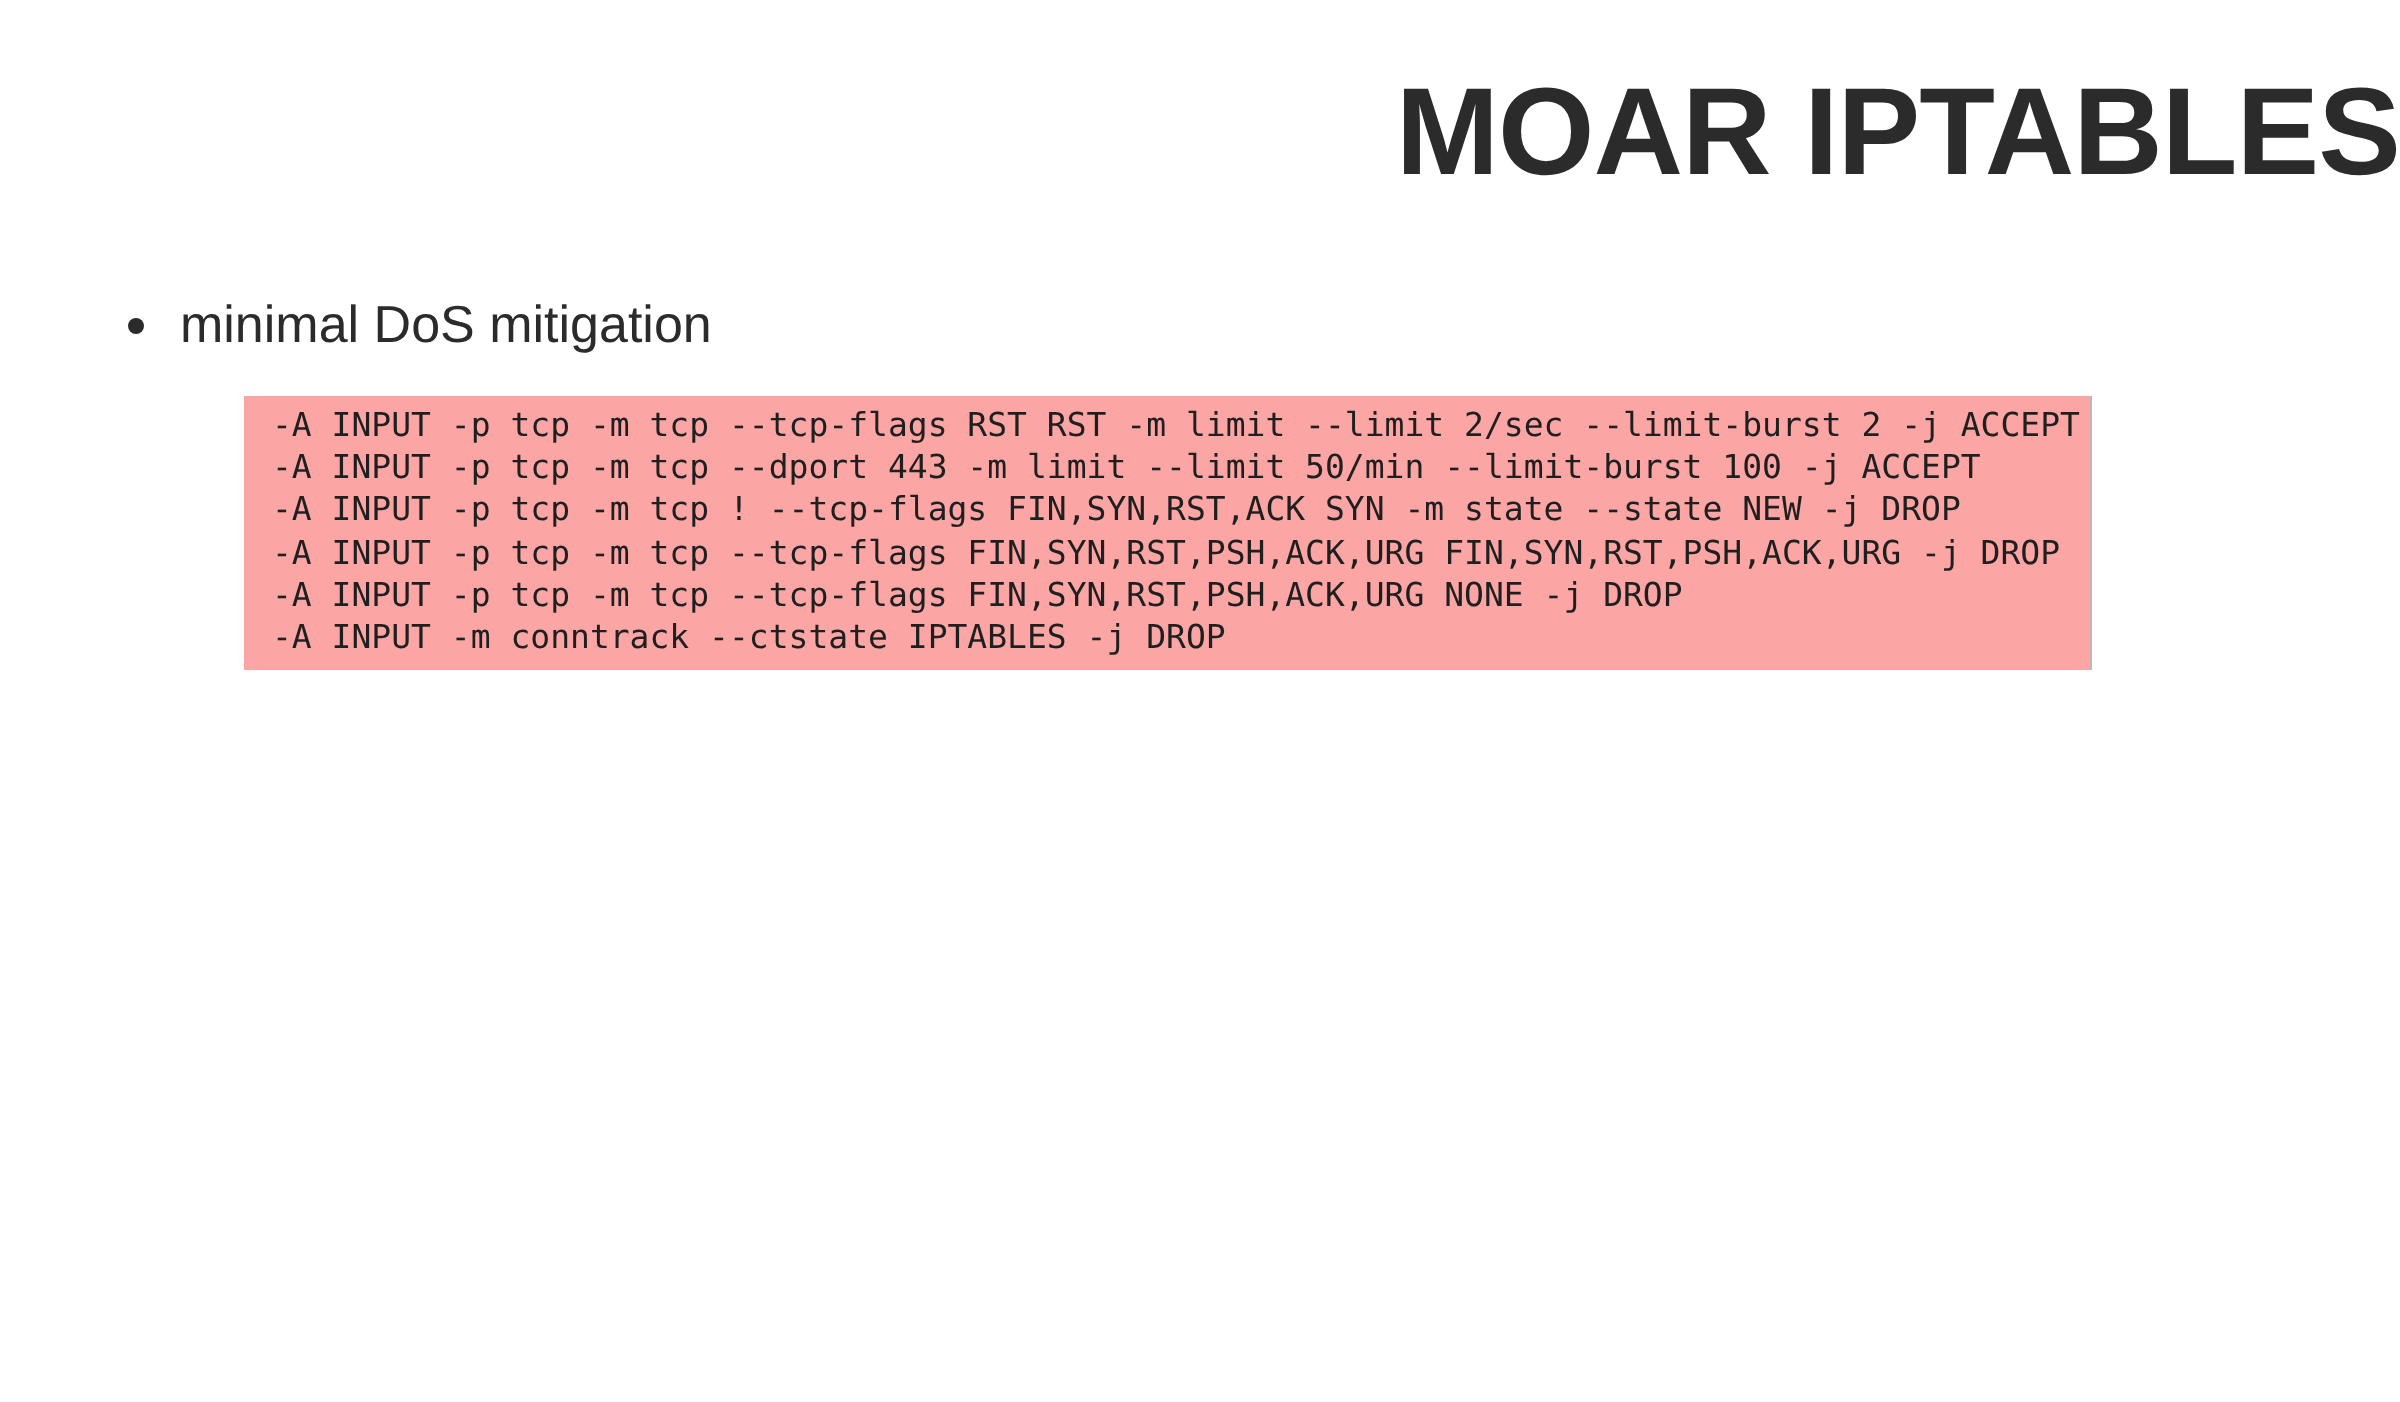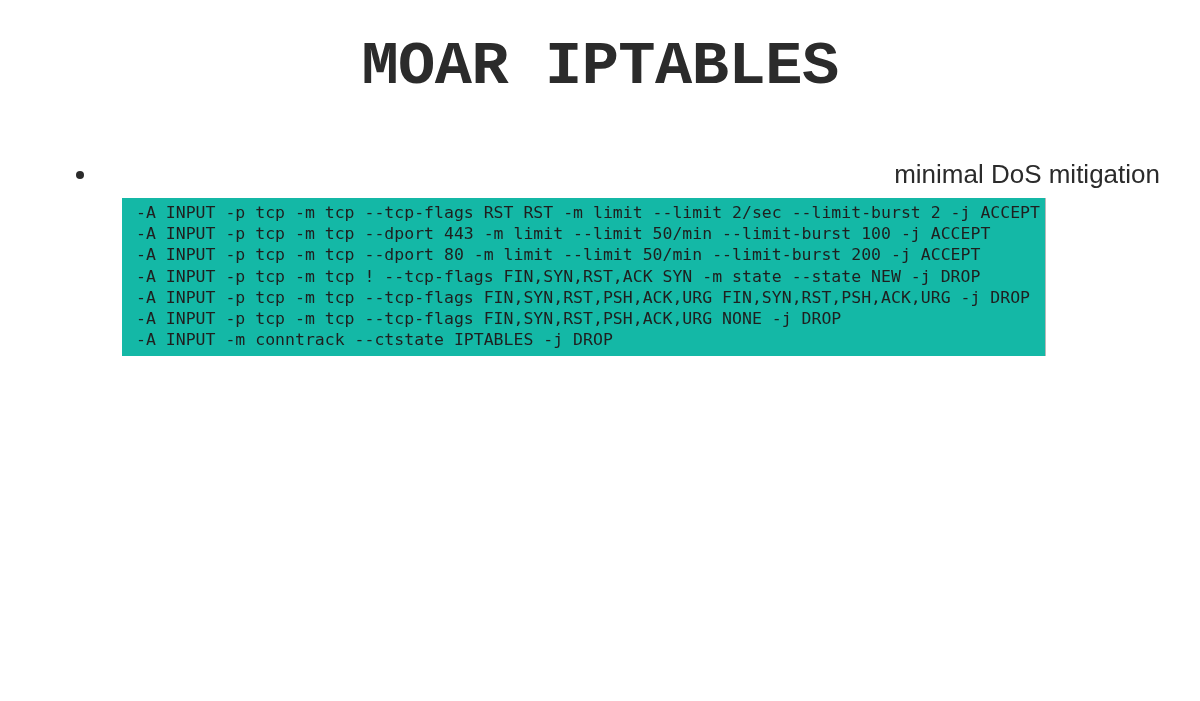--- a/index.html
+++ b/index.html
@@ -18,37 +18,35 @@
     position: relative;
     width: 1200px;
     height: 701px;
     background: #ffffff;
   }
   .slide-title {
     position: absolute;
     top: 34px;
     left: 0;
     width: 1200px;
-    text-align: center;
+    text-align: right;
     font-size: 62px;
     font-weight: bold;
     letter-spacing: -0.5px;
     color: #2b2b2b;
     line-height: 1.05;
-    font-family: Liberation Mono, monospace;
   }
   .bullet-list {
     position: absolute;
     top: 142px;
     left: 44px;
     width: 1100px;
-    margin: 16px;
+    margin: 4px;
     padding: 0;
     list-style: none;
-    text-align: right;
   }
   .bullet-item {
     position: relative;
     padding-left: 42px;
     font-size: 26px;
     color: #2b2b2b;
     line-height: 1.25;
   }
   .bullet-item .dot {
     position: absolute;
@@ -59,21 +57,21 @@
     background: #2b2b2b;
     border-radius: 50%;
     display: block;
   }
   .code-box {
     position: absolute;
     top: 198px;
     left: 122px;
     width: 924px;
     padding: 4px 0 6px 14px;
-    background: #14b8a6;
+    background: #fca5a5;
     border-right: 1px solid #b9b9b9;
     box-sizing: border-box;
   }
   .code-line {
     font-family: "DejaVu Sans Mono", "Liberation Mono", monospace;
     font-size: 16.5px;
     line-height: 21.2px;
     color: #1f1f1f;
     white-space: pre-wrap;
     word-break: break-word;
@@ -90,20 +88,19 @@
   <ul class="bullet-list">
     <li class="bullet-item">
       <span class="dot"></span>
       <span>minimal DoS mitigation</span>
     </li>
   </ul>
 
   <div class="code-box">
     <div class="code-line">-A INPUT -p tcp -m tcp --tcp-flags RST RST -m limit --limit 2/sec --limit-burst 2 -j ACCEPT</div>
     <div class="code-line">-A INPUT -p tcp -m tcp --dport 443 -m limit --limit 50/min --limit-burst 100 -j ACCEPT</div>
-    <div class="code-line">-A INPUT -p tcp -m tcp --dport 80 -m limit --limit 50/min --limit-burst 200 -j ACCEPT</div>
     <div class="code-line">-A INPUT -p tcp -m tcp ! --tcp-flags FIN,SYN,RST,ACK SYN -m state --state NEW -j DROP</div>
     <div class="code-line">-A INPUT -p tcp -m tcp --tcp-flags FIN,SYN,RST,PSH,ACK,URG FIN,SYN,RST,PSH,ACK,URG -j DROP</div>
     <div class="code-line">-A INPUT -p tcp -m tcp --tcp-flags FIN,SYN,RST,PSH,ACK,URG NONE -j DROP</div>
     <div class="code-line">-A INPUT -m conntrack --ctstate IPTABLES -j DROP</div>
   </div>
 
 </div>
 
 </body></html>

